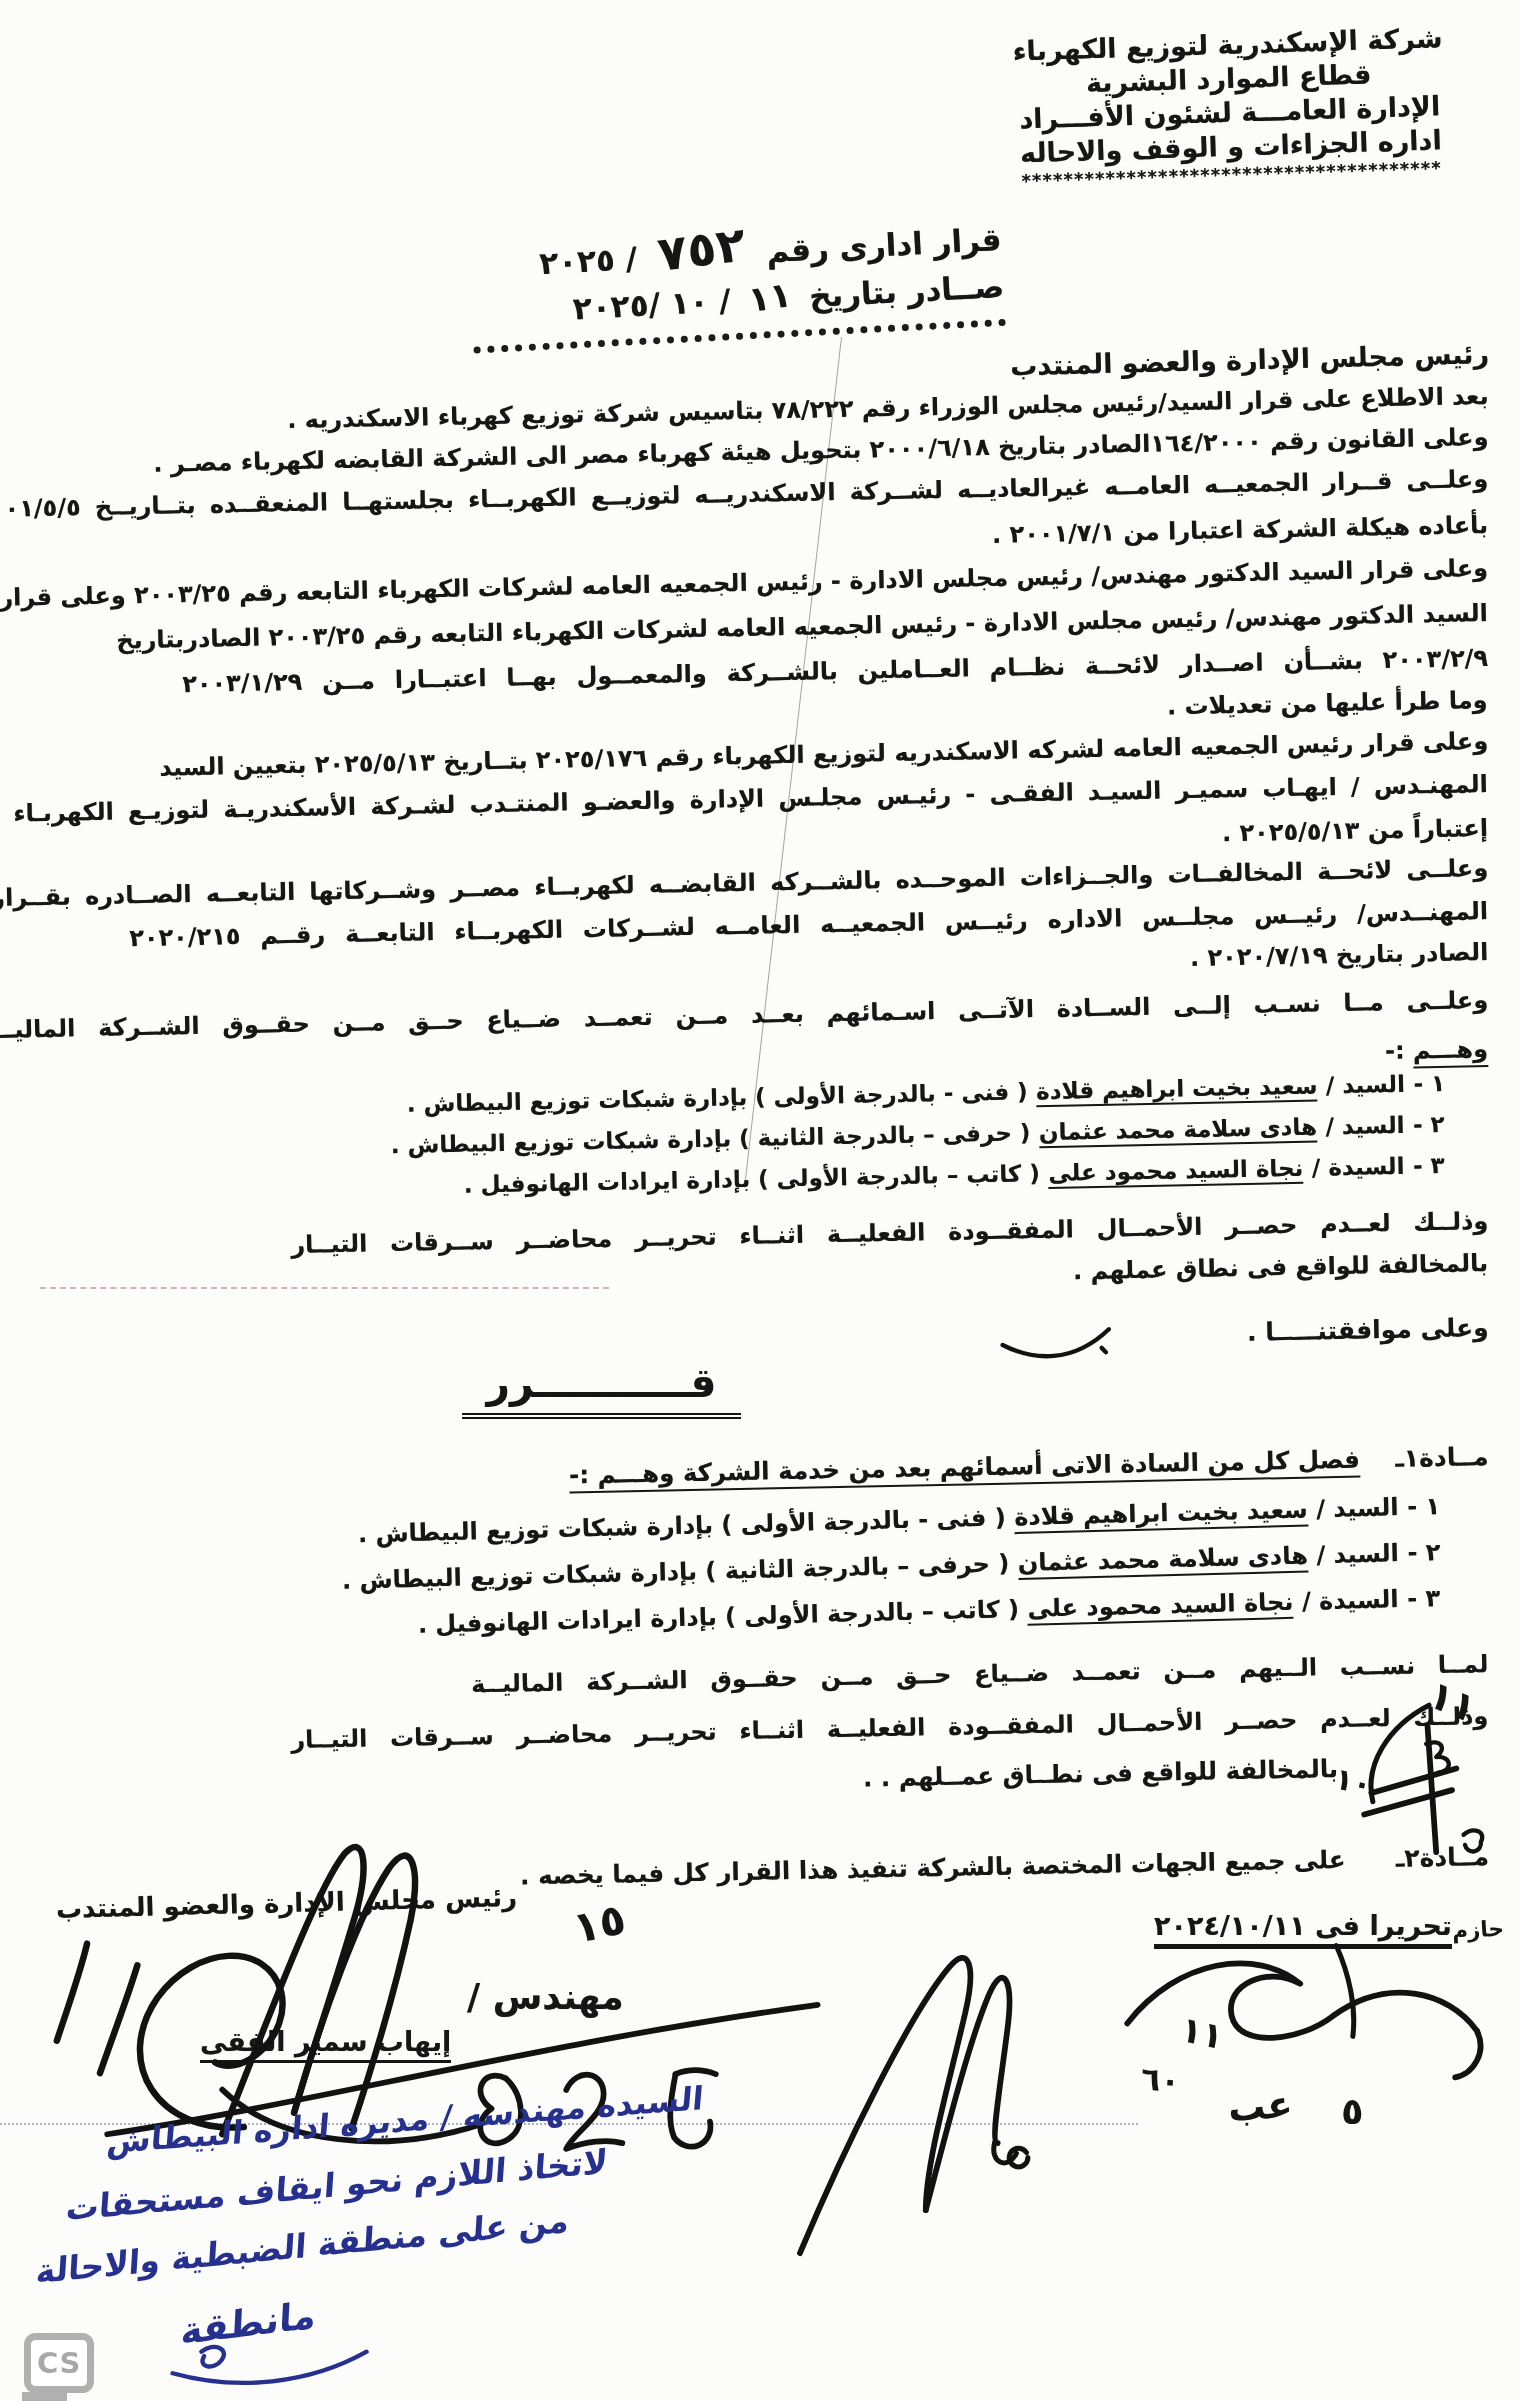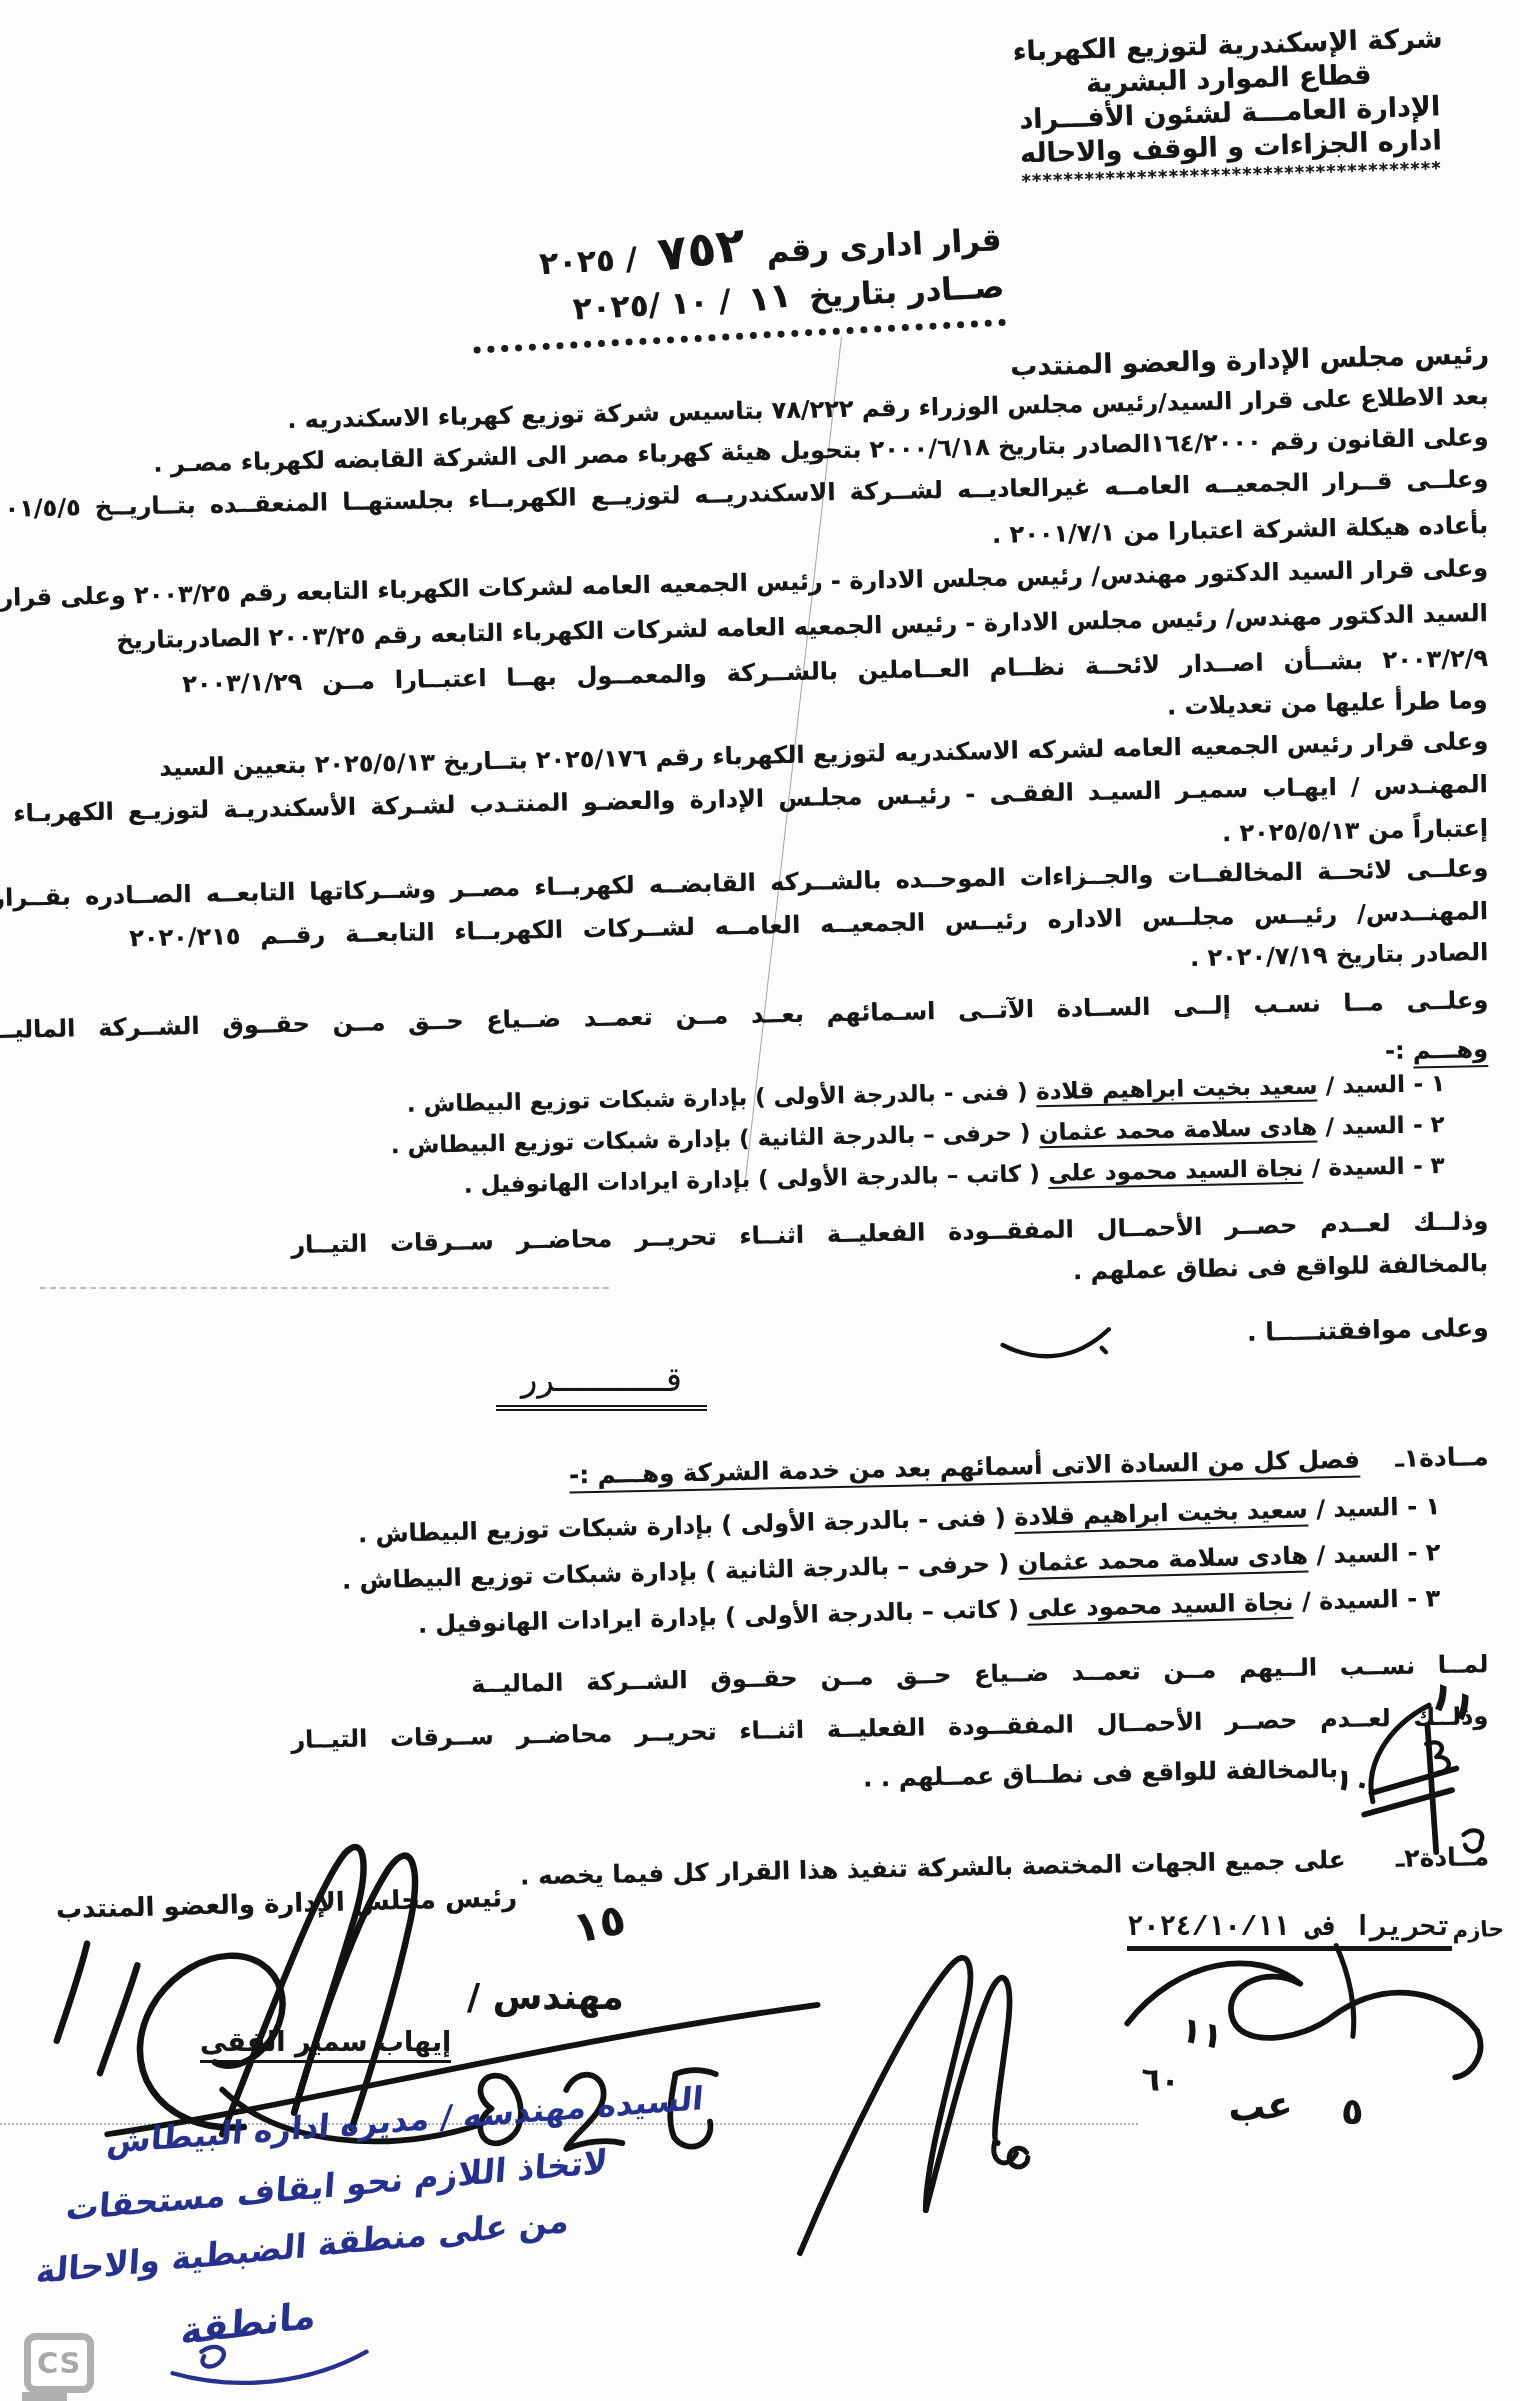--- a/index.html
+++ b/index.html
@@ -44,21 +44,21 @@
   .dec-num{display:inline-block;font-size:48px;padding:0 10px;transform:rotate(-4deg);}
   .dec-day{display:inline-block;font-size:35px;padding:0 7.2px;transform:rotate(-6deg);}
   .dec-dots{margin-top:10px;width:533px;height:0;border-bottom:7.2px dotted #1c1c1c;}
   
   .acc span{margin-left:8.6px;}
   .acc .nm{border-bottom:2.9px solid var(--ink,#161616);padding-bottom:1.4px;}
   
   .art-label{font-size:25px;margin-left:27px;}
   
   .decree{position:absolute;left:400px;top:1359px;width:403px;text-align:center;direction:rtl;}
-  .decree span{font-size:34px;font-weight:normal;border-bottom:6.5px double var(--ink,#161616);padding:0 24.5px 5.8px;}
+  .decree span{font-size:41px;font-weight:bold;border-bottom:6.5px double var(--ink,#161616);padding:0 24.5px 5.8px;}
   
   .hwmark{position:absolute;font-weight:600;color:#151515;white-space:nowrap;direction:rtl;}
   .blue-ln{
     position:absolute;white-space:nowrap;direction:rtl;font-weight:600;
     color:var(--blue,#26308e);letter-spacing:0.7px;
   }
   
   .crease{position:absolute;left:841px;top:337px;width:1.4px;height:850px;background:rgba(55,55,60,.45);transform:rotate(6.5deg);transform-origin:top center;}
   .streak1{position:absolute;left:40px;top:1287px;width:569px;height:0;border-top:2.2px dashed rgba(140,100,100,.45);}
   .streak2{position:absolute;left:0px;top:2123px;width:1138px;height:0;border-top:2.2px dotted rgba(90,100,140,.5);}
@@ -177,21 +177,21 @@
   </svg>
   <div class="hwmark" style="left:1429px;top:1679px;font-size:39px;transform:rotate(22deg);">١١</div>
   <div class="hwmark" style="left:1335px;top:1764px;font-size:30px;transform:rotate(12deg);">١٠</div>
 
   <div class="ln" style="right:32px;top:1842px;">
     <span class="art-label" style="margin-left:42px;">مــادة٢ـ</span>
     <span style="font-size:24.5px;">على جميع الجهات المختصة بالشركة تنفيذ هذا القرار كل فيما يخصه .</span>
   </div>
 
   <div class="hwmark" style="right:17.3px;top:1917px;font-size:21.6px;transform:rotate(-3deg);">حازم</div>
-  <div class="ln noTilt" style="right:69px;top:1910px;font-size:27px;font-family:Liberation Mono, monospace;">
+  <div class="ln noTilt" style="right:69px;top:1910px;font-size:27px;">
     <span class="uthick">تحريرا فى ٢٠٢٤/١٠/١١</span>
   </div>
 
   <div class="ln tilt2" style="left:56px;top:1894px;right:auto;font-size:26px;transform-origin:left center;">رئيس مجلس الإدارة والعضو المنتدب</div>
   <div class="ln noTilt" style="left:467px;top:1976px;right:auto;font-size:36px;">مهندس /</div>
   <div class="hwmark" style="left:573px;top:1898px;font-size:43px;transform:rotate(-12deg);">١٥</div>
   <div class="ln noTilt" style="left:200px;top:2026px;right:auto;font-size:27px;">
     <span style="border-bottom:3.6px solid #161616;padding-bottom:2.9px;">إيهاب سمير الفقى</span>
   </div>
 

